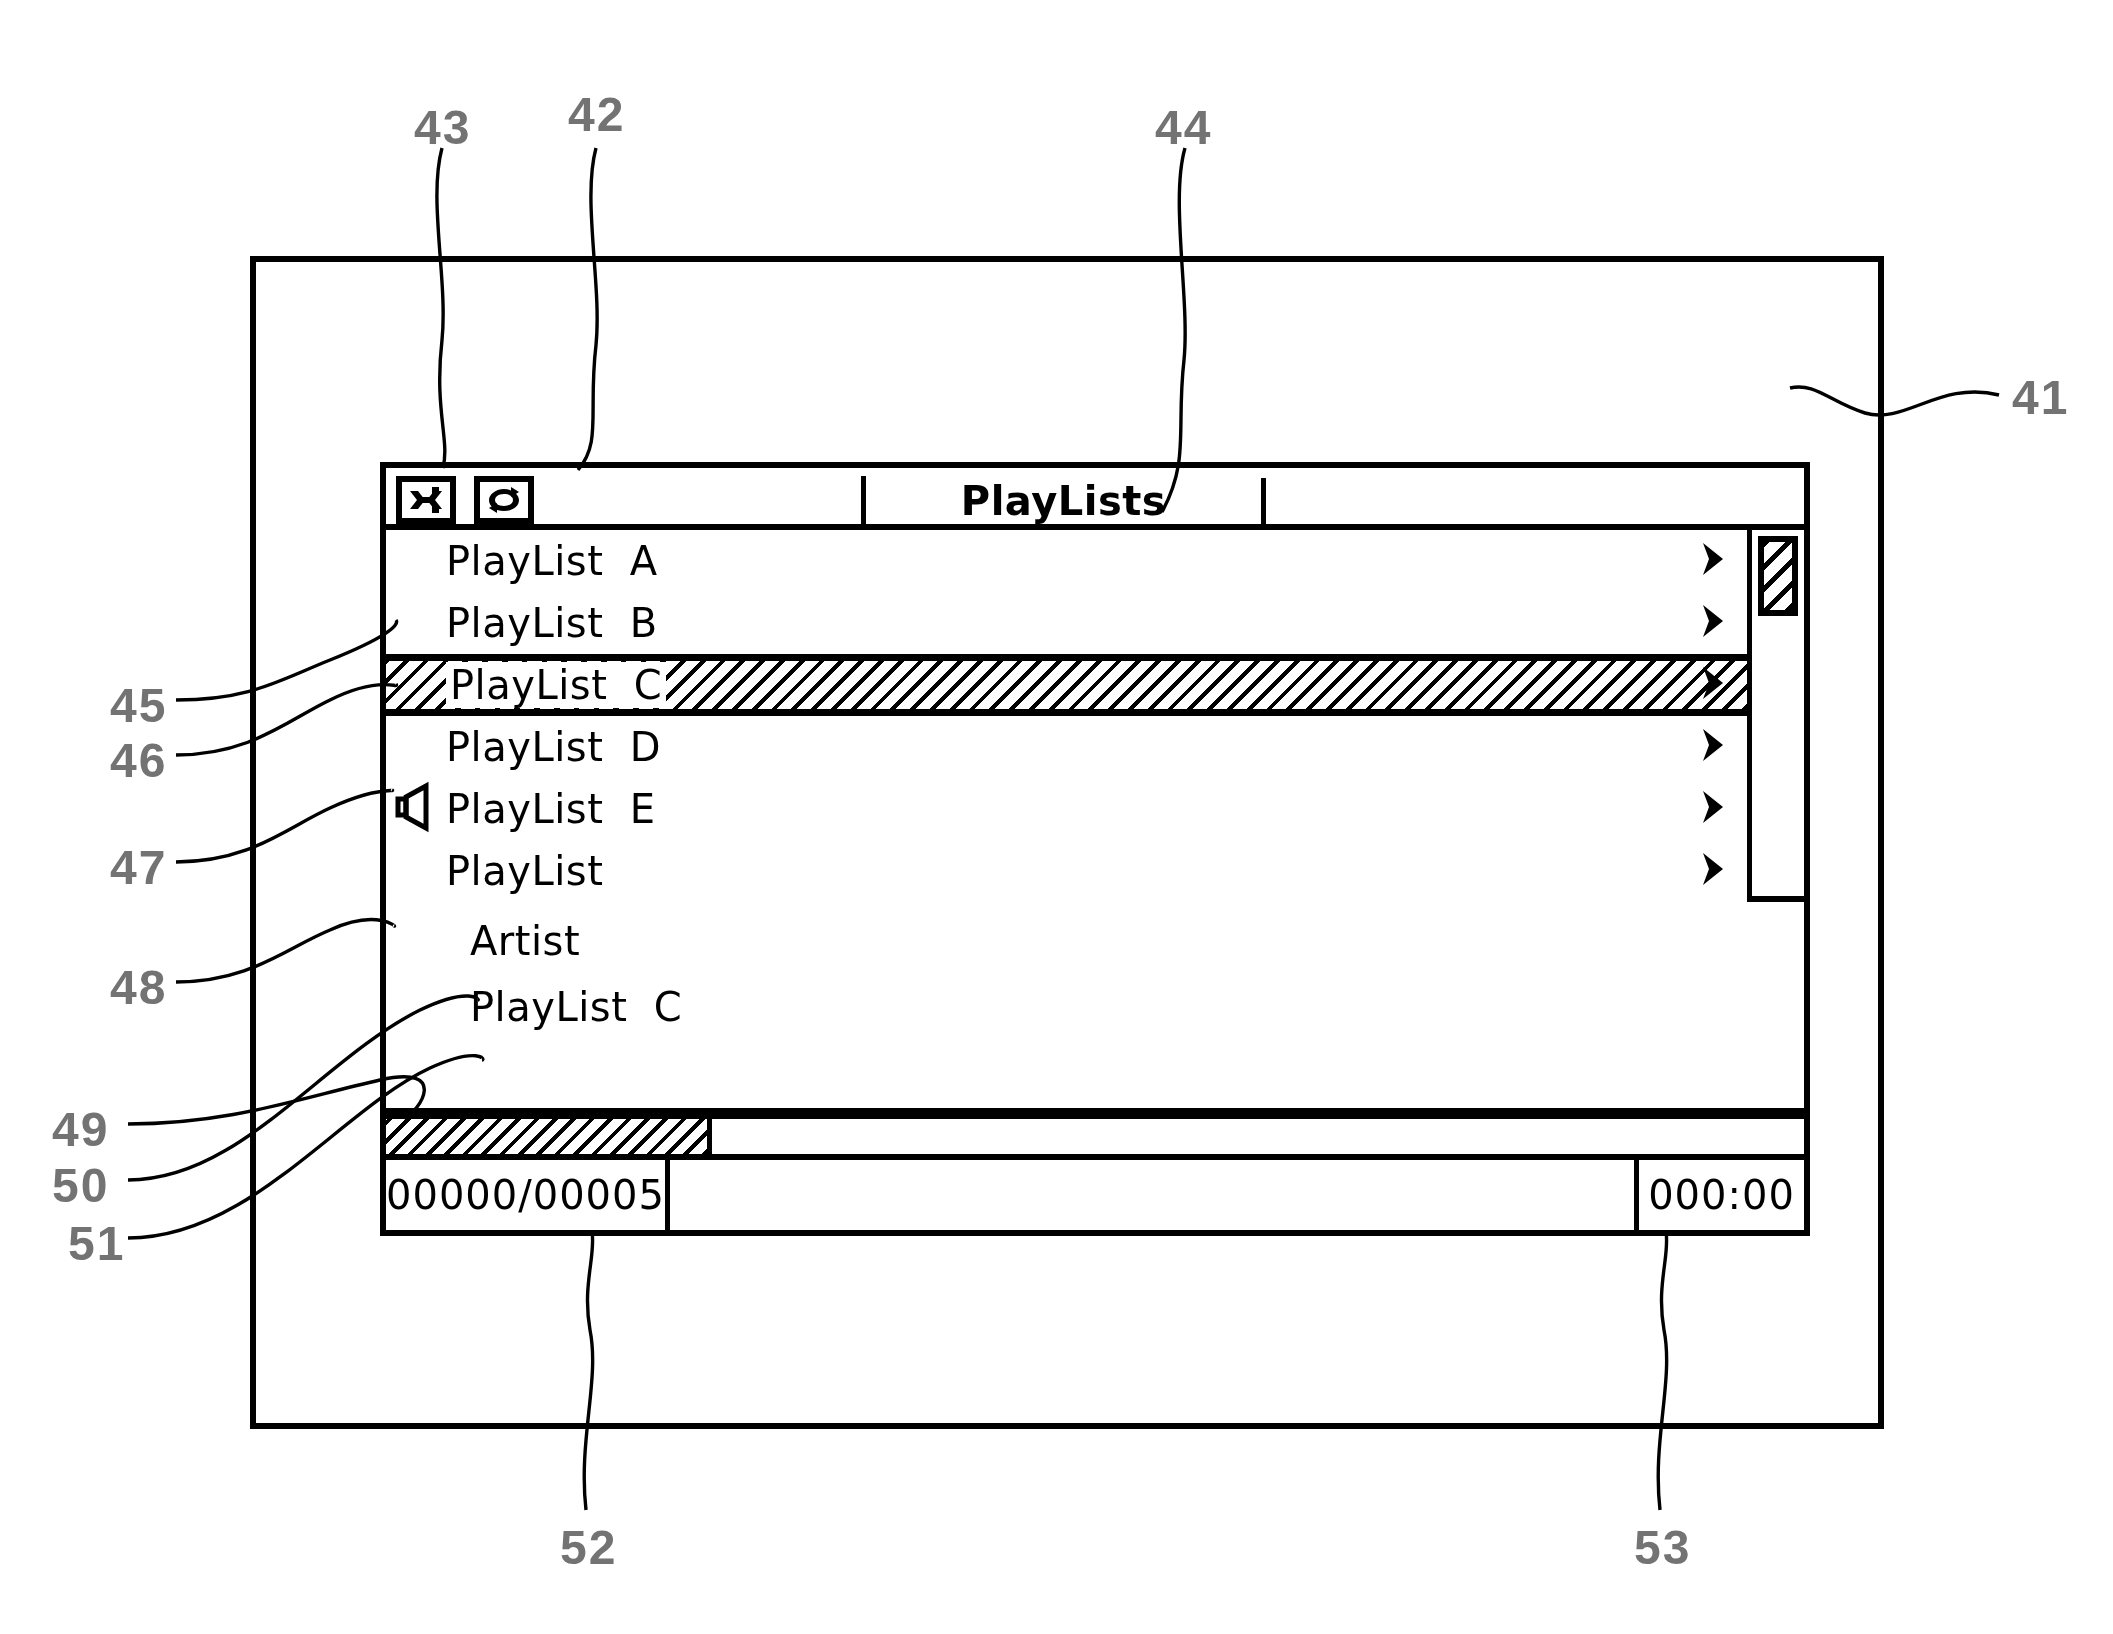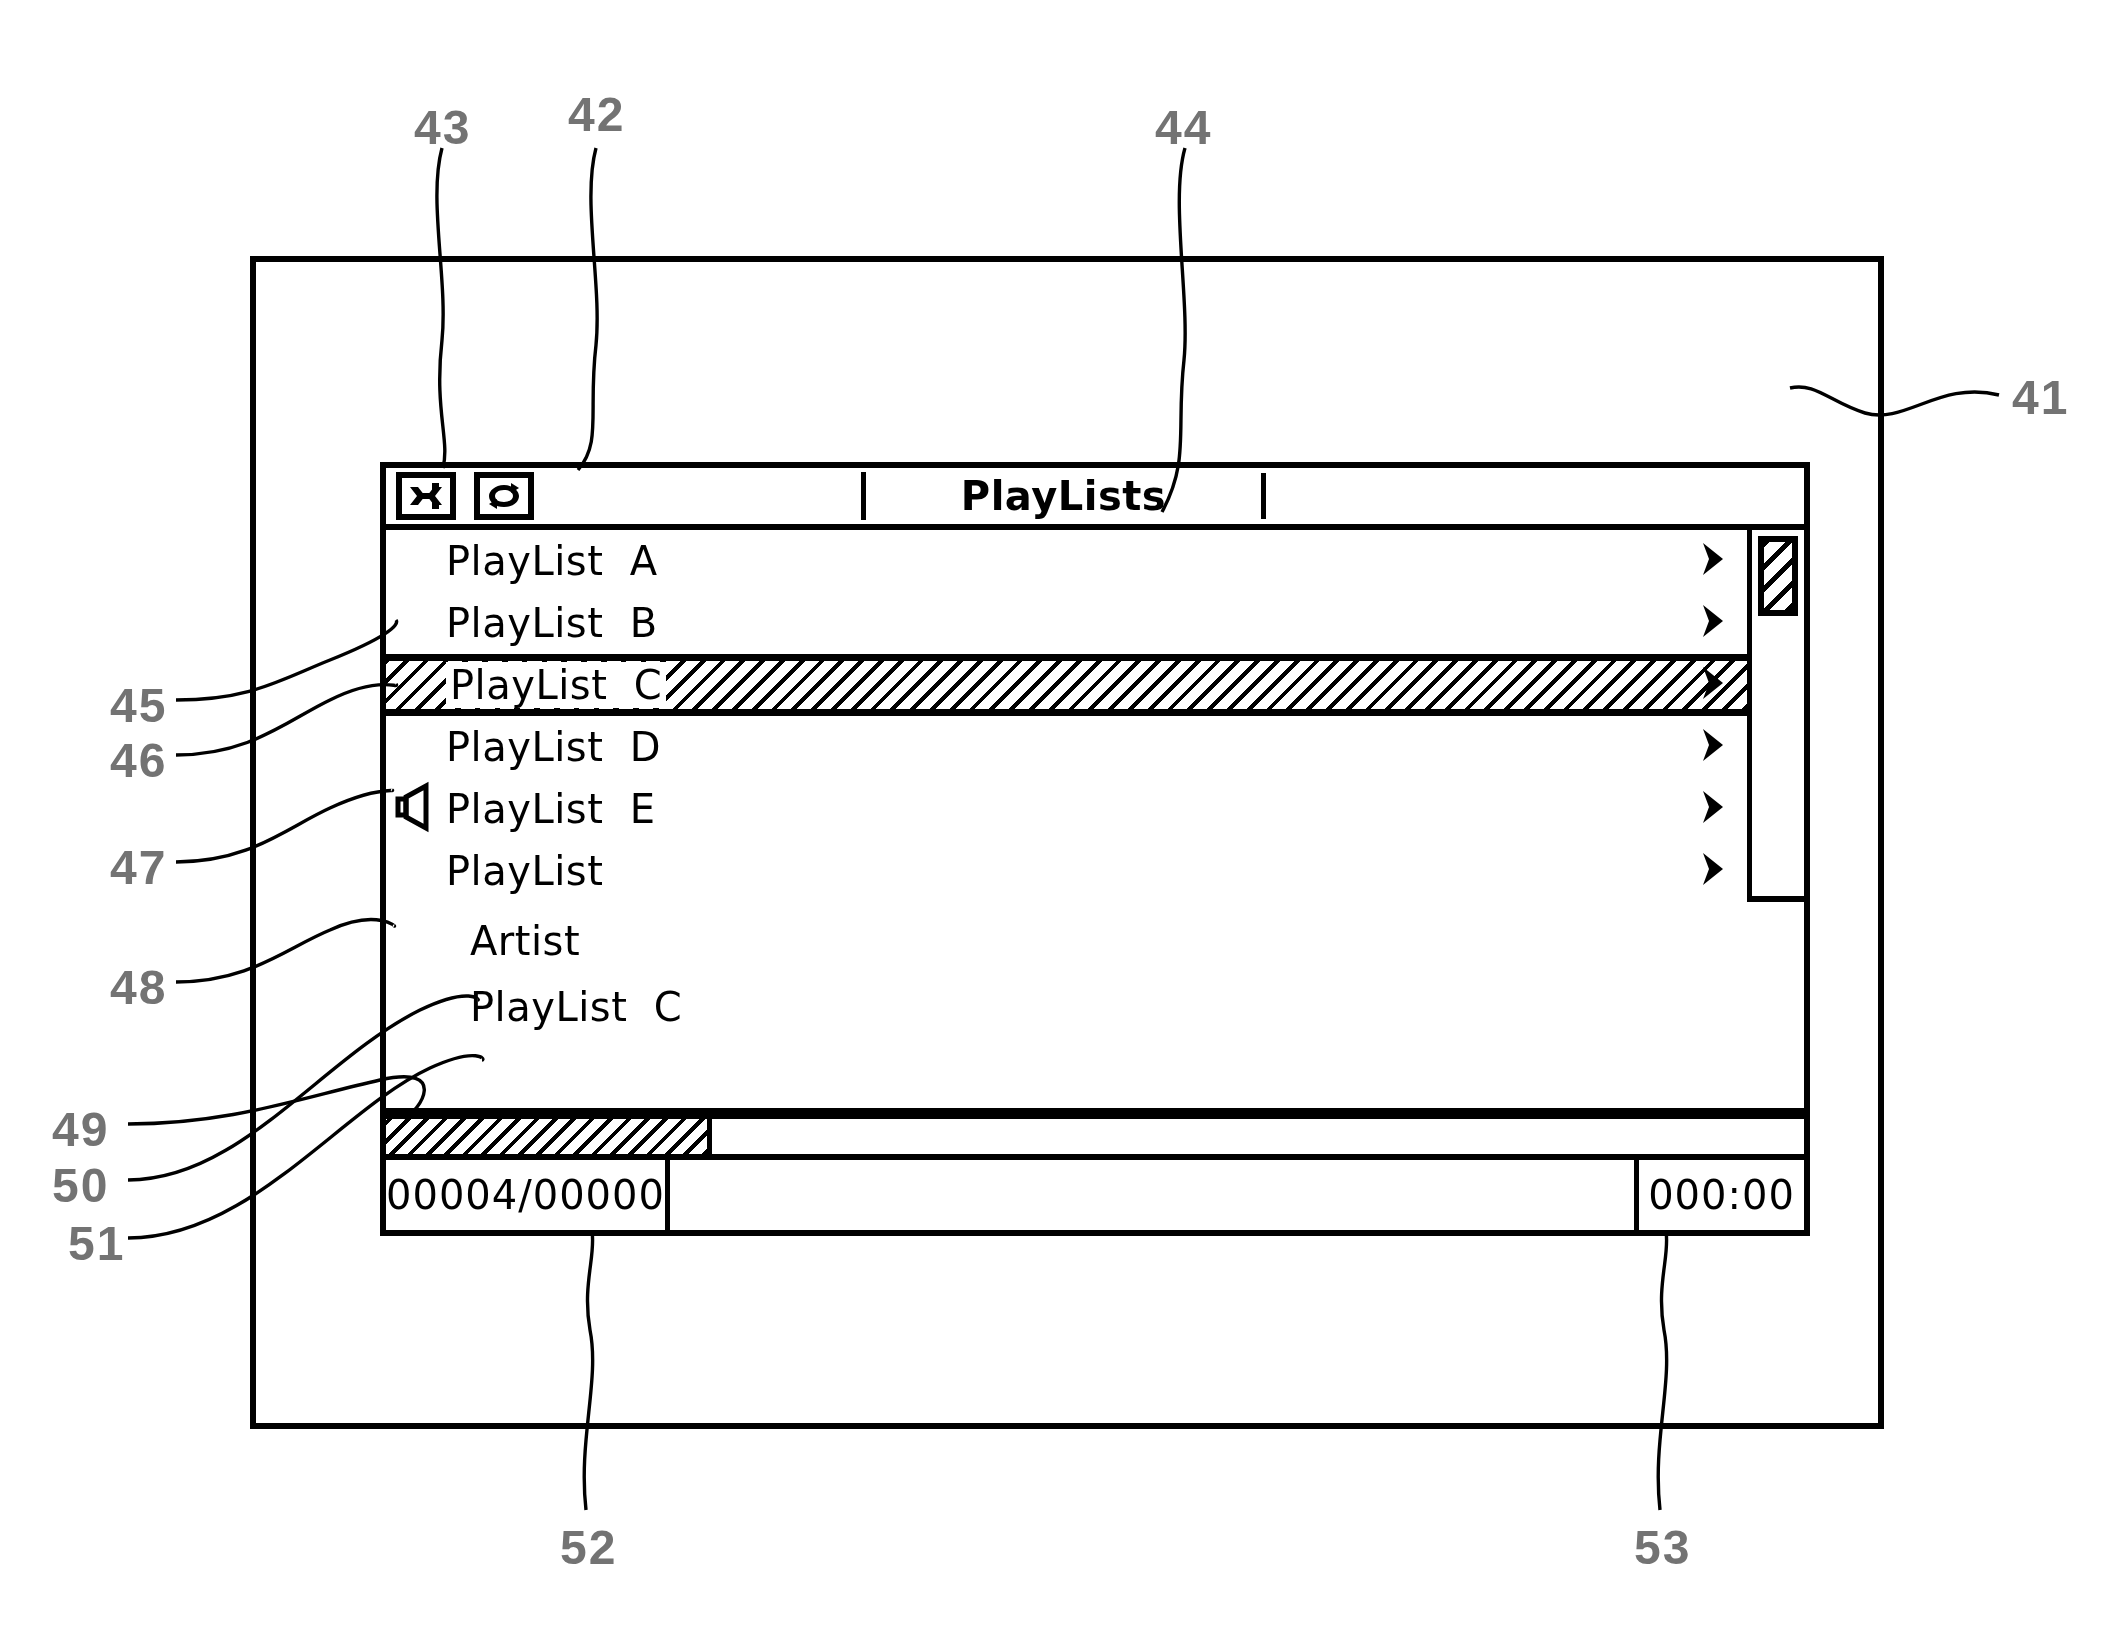--- a/index.html
+++ b/index.html
@@ -60,21 +60,21 @@
     background: #fff;
   }
 
   
   #title-bar {
     position: relative;
     height: 68px;
     border: 6px solid #000;
     box-sizing: border-box;
     display: flex;
-    align-items: center;
+    align-items: flex-end;
     background: #fff;
   }
   .tb-cell {
     box-sizing: border-box;
     display: flex;
     align-items: center;
     position: relative;
   }
   .tb-left   { width: 480px; border-right: 5px solid #000; padding-left: 10px; gap: 18px; }
   .tb-center { flex: 0 0 400px; border-right: 5px solid #000; justify-content: center; }
@@ -387,21 +387,21 @@
       <span>PlayList  C</span>
     </div>
 
   </div>
 
   <div id="progress-outer">
     <div id="progress-fill" style="width: 23%;"></div>
   </div>
 
   <div id="status-bar">
-    <div class="sb-cell sb-track">00004/00000</div>
+    <div class="sb-cell sb-track">00000/00005</div>
     <div class="sb-cell sb-middle"></div>
     <div class="sb-cell sb-time">000:00</div>
   </div>
 
 </div>
 
 <svg class="leaders" viewBox="0 0 2113 1634">
 
   <path d="M442,148 C428,200 448,280 442,340 C434,410 450,440 443,468"></path>
 

